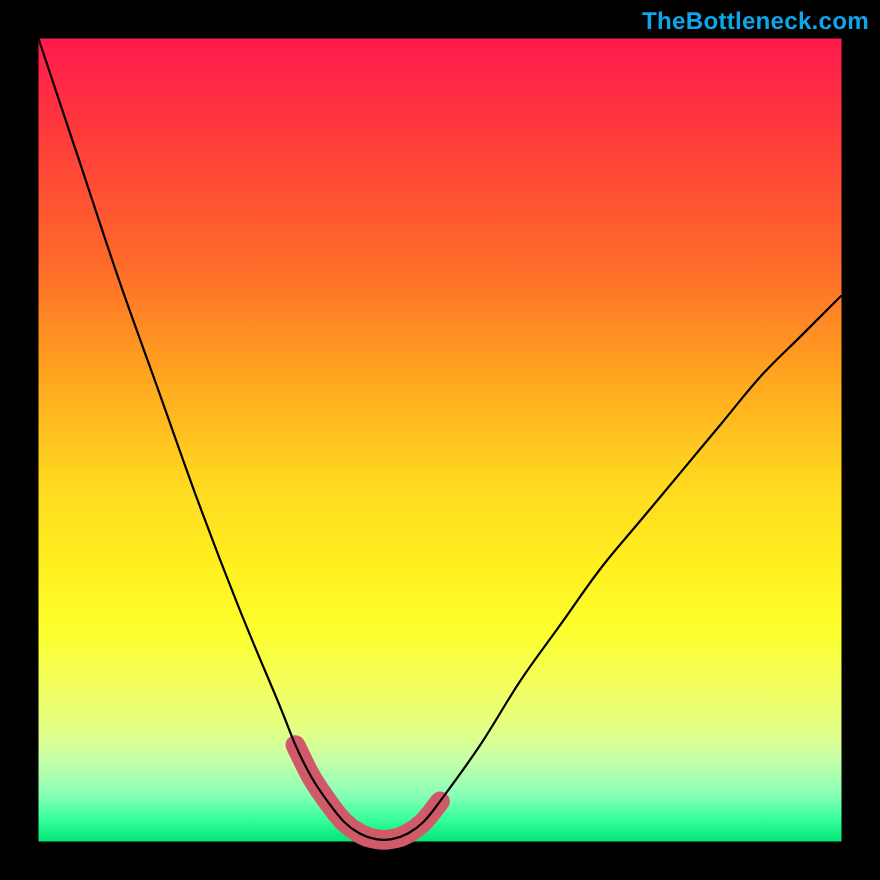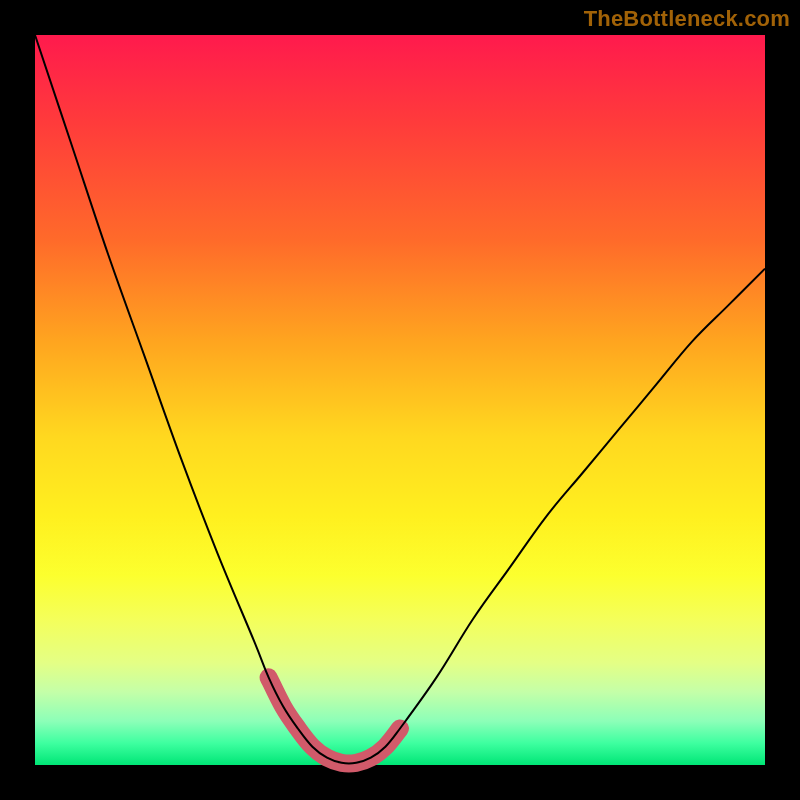--- a/index.html
+++ b/index.html
@@ -32,21 +32,21 @@
       #00e676 100%
     );
   }
   .watermark {
     position: absolute;
     top: 6px;
     right: 10px;
     font-family: Arial, Helvetica, sans-serif;
     font-size: 22px;
     font-weight: 600;
-    color: #a16207;
+    color: #0ea5e9;
     letter-spacing: 0.2px;
     user-select: none;
   }
   svg.curve {
     position: absolute;
     left: 0; top: 0;
     width: 100%; height: 100%;
     overflow: visible;
   }
   .main-curve {

